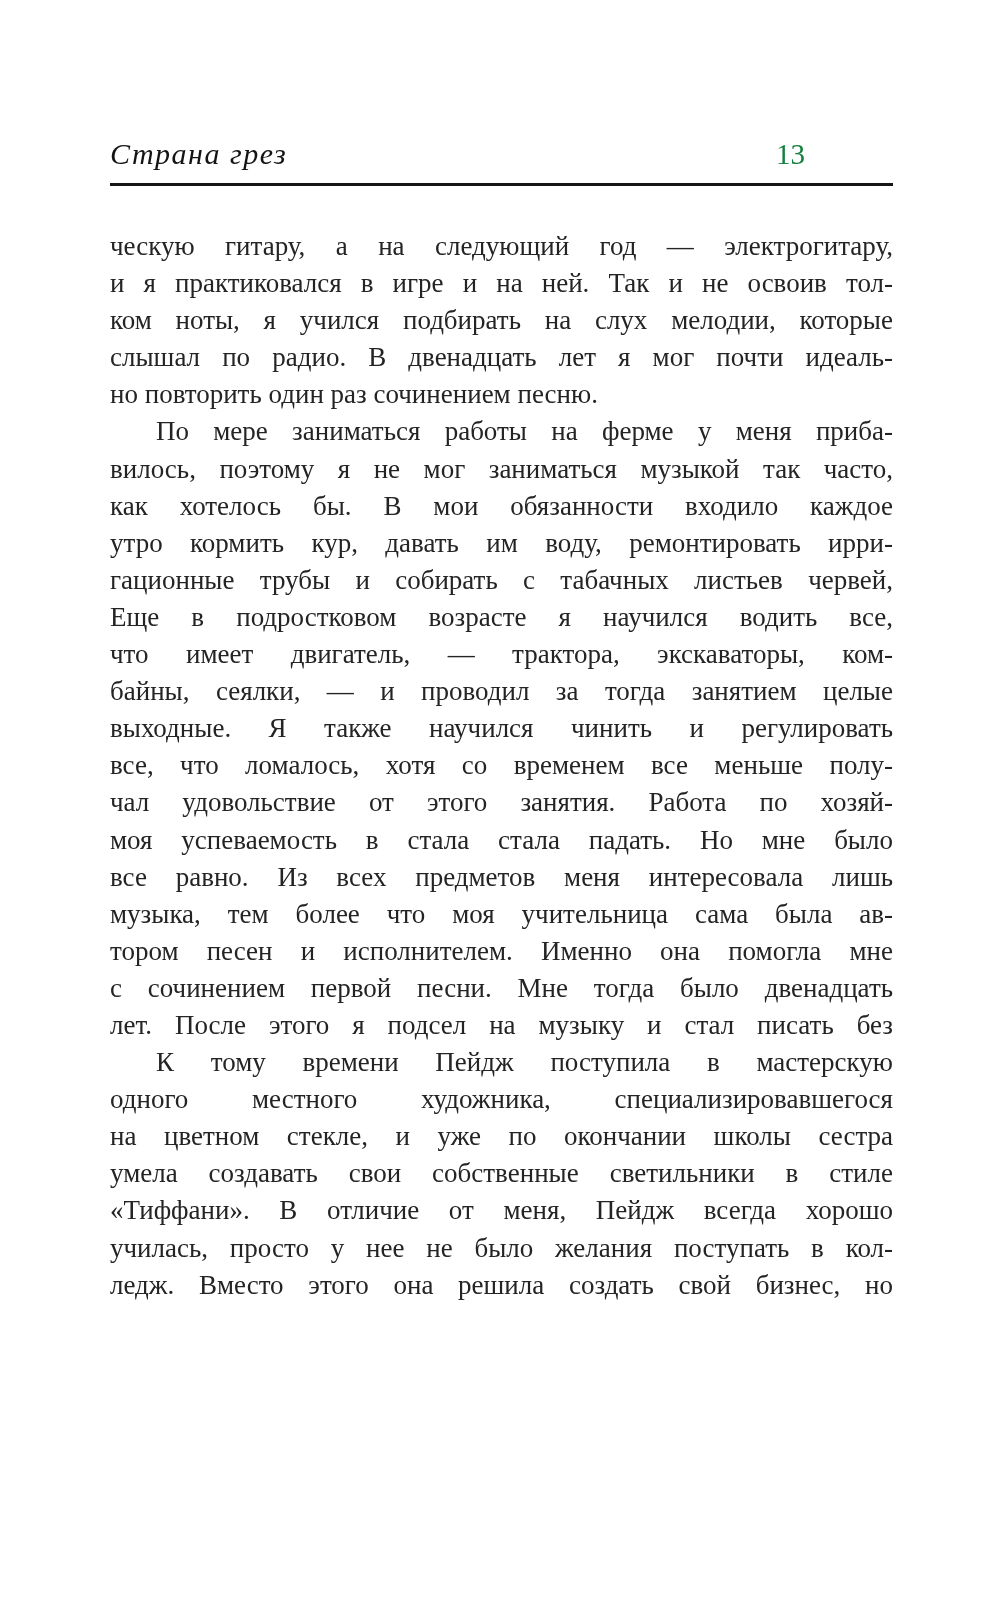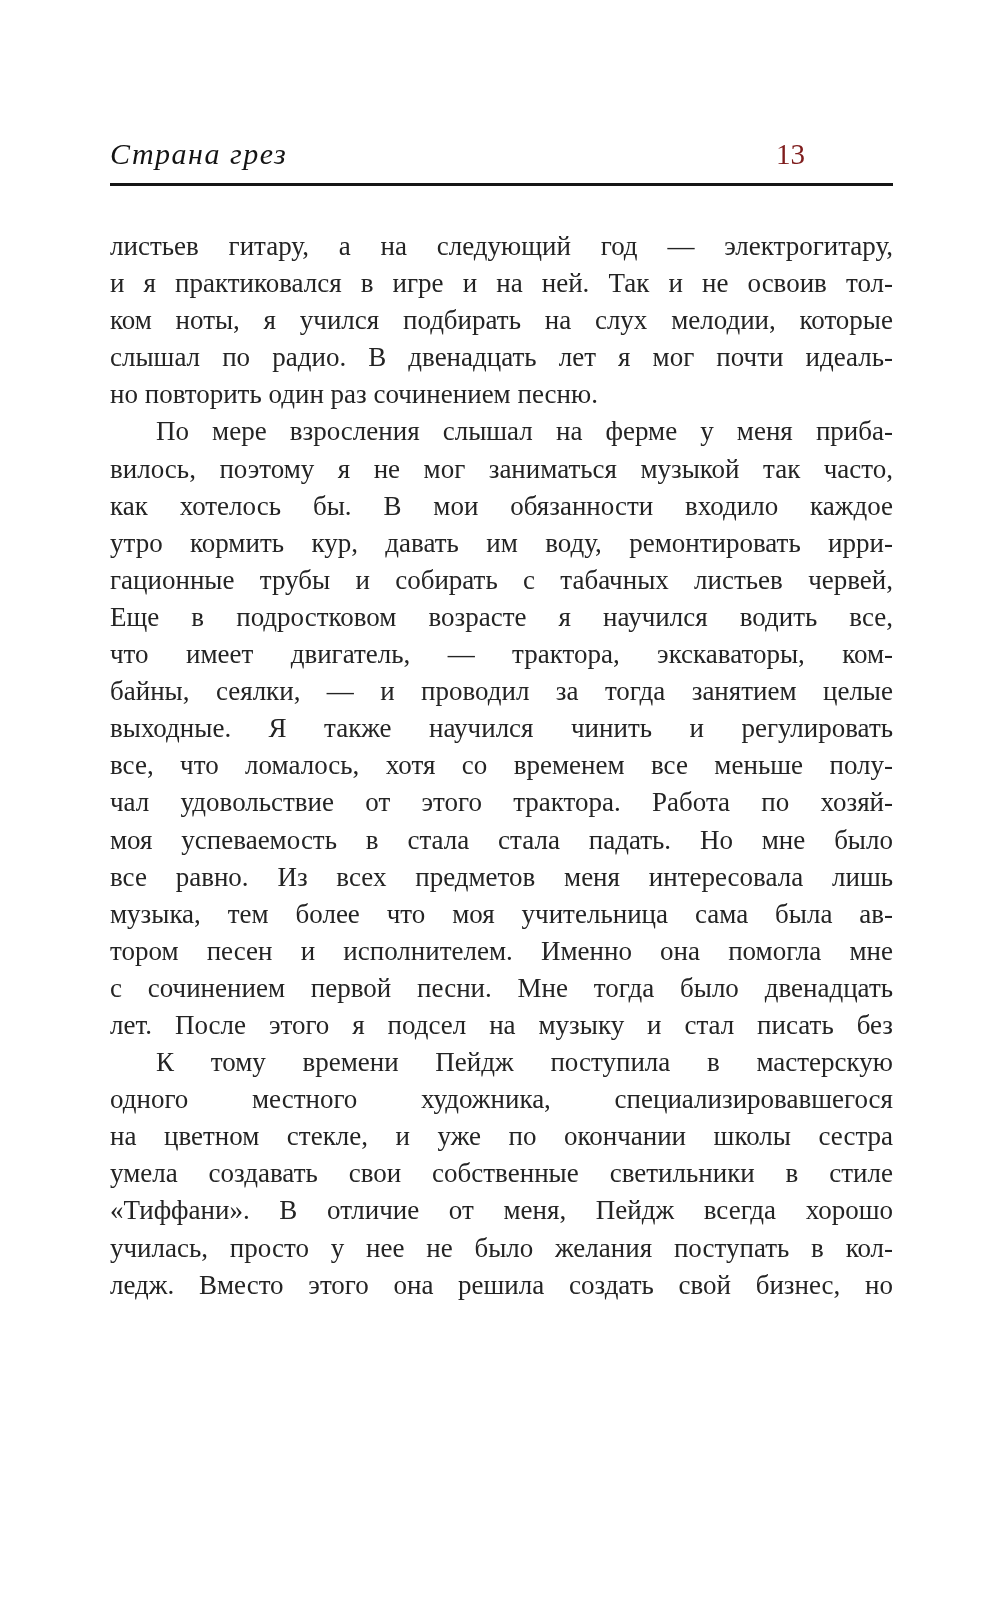--- a/index.html
+++ b/index.html
@@ -24,21 +24,21 @@
     align-items: baseline;
   }
   .running-title {
     font-style: italic;
     font-size: 30px;
     letter-spacing: 1.5px;
     color: #141414;
   }
   .page-number {
     font-size: 29px;
-    color: #7f1d1d;
+    color: #15803d;
     padding-right: 88px;
   }
   .header-rule {
     border: none;
     border-top: 3px solid #161616;
     margin: 12px 0 0 0;
     height: 0;
   }
   .body-text {
     margin-top: 42px;
@@ -61,36 +61,36 @@
 </head>
 <body>
 
 <div class="page">
   <div class="header">
     <span class="running-title">Страна грез</span>
     <span class="page-number">13</span>
   </div>
   <hr class="header-rule">
   <div class="body-text">
-      <div class="line">листьев гитару, а на следующий год — электрогитару,</div>
+      <div class="line">ческую гитару, а на следующий год — электрогитару,</div>
       <div class="line">и я практиковался в игре и на ней. Так и не освоив тол-</div>
       <div class="line">ком ноты, я учился подбирать на слух мелодии, которые</div>
       <div class="line">слышал по радио. В двенадцать лет я мог почти идеаль-</div>
       <div class="line lastline">но повторить один раз сочинением песню.</div>
-      <div class="line indent">По мере взросления слышал на ферме у меня приба-</div>
+      <div class="line indent">По мере заниматься работы на ферме у меня приба-</div>
       <div class="line">вилось, поэтому я не мог заниматься музыкой так часто,</div>
       <div class="line">как хотелось бы. В мои обязанности входило каждое</div>
       <div class="line">утро кормить кур, давать им воду, ремонтировать ирри-</div>
       <div class="line">гационные трубы и собирать с табачных листьев червей,</div>
       <div class="line">Еще в подростковом возрасте я научился водить все,</div>
       <div class="line">что имеет двигатель, — трактора, экскаваторы, ком-</div>
       <div class="line">байны, сеялки, — и проводил за тогда занятием целые</div>
       <div class="line">выходные. Я также научился чинить и регулировать</div>
       <div class="line">все, что ломалось, хотя со временем все меньше полу-</div>
-      <div class="line">чал удовольствие от этого трактора. Работа по хозяй-</div>
+      <div class="line">чал удовольствие от этого занятия. Работа по хозяй-</div>
       <div class="line">моя успеваемость в стала стала падать. Но мне было</div>
       <div class="line">все равно. Из всех предметов меня интересовала лишь</div>
       <div class="line">музыка, тем более что моя учительница сама была ав-</div>
       <div class="line">тором песен и исполнителем. Именно она помогла мне</div>
       <div class="line">с сочинением первой песни. Мне тогда было двенадцать</div>
       <div class="line">лет. После этого я подсел на музыку и стал писать без</div>
       <div class="line indent">К тому времени Пейдж поступила в мастерскую</div>
       <div class="line">одного местного художника, специализировавшегося</div>
       <div class="line">на цветном стекле, и уже по окончании школы сестра</div>
       <div class="line">умела создавать свои собственные светильники в стиле</div>

